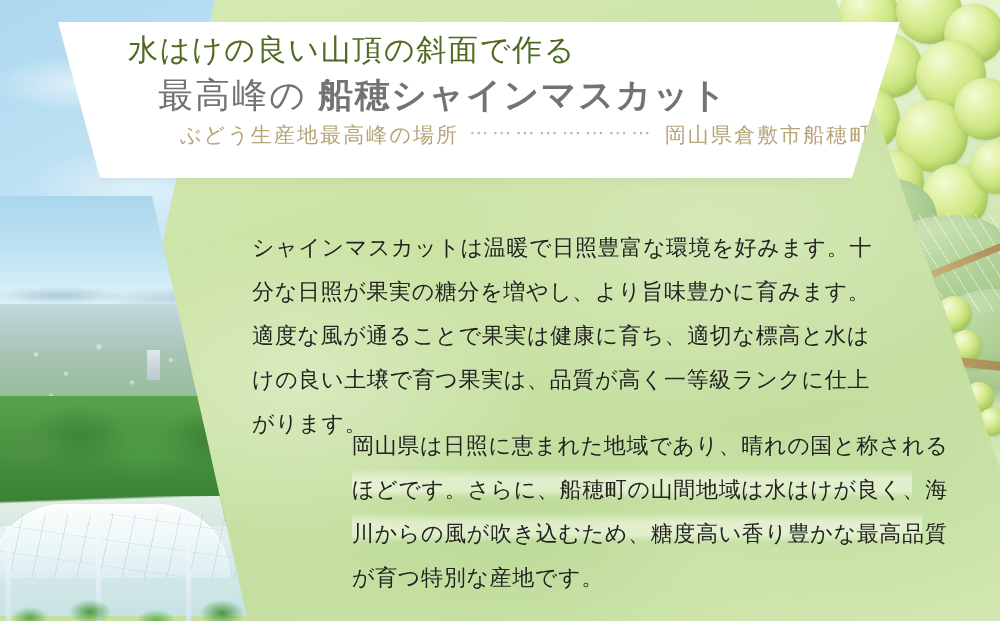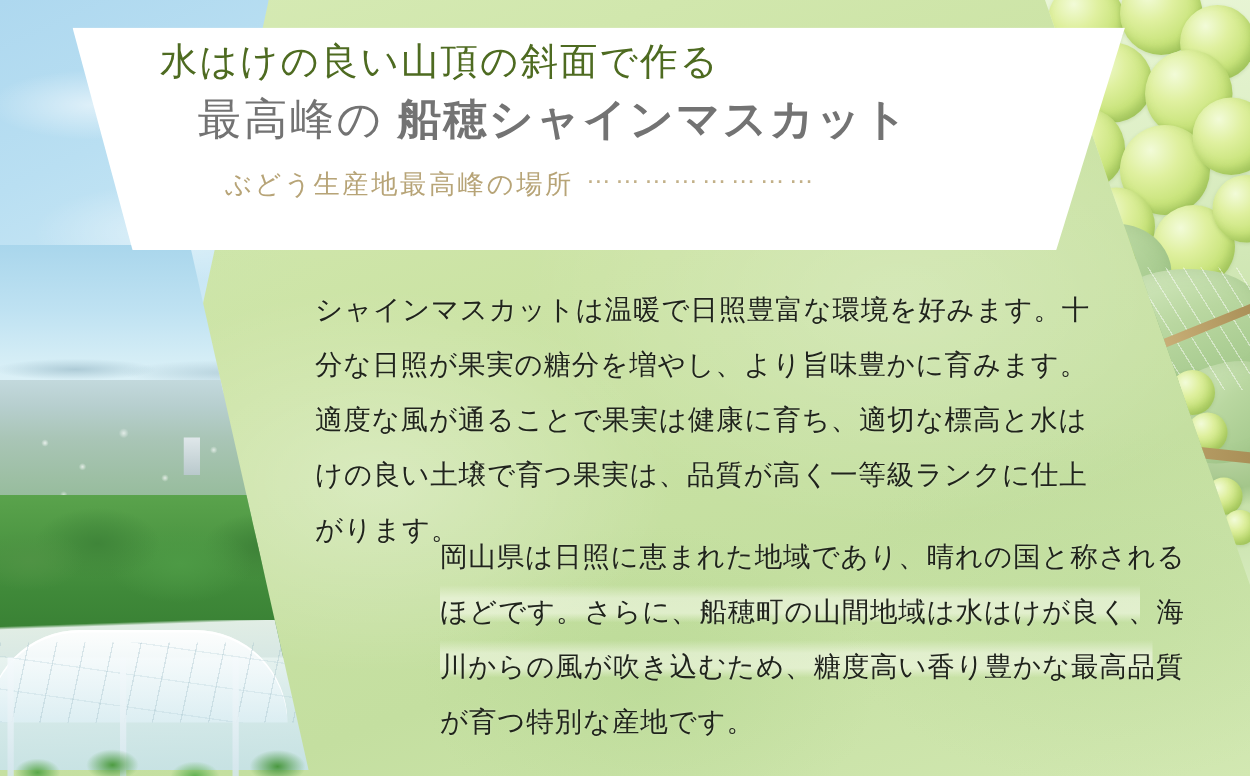--- a/index.html
+++ b/index.html
@@ -166,21 +166,21 @@
   .stem{
     position:absolute;
     background:linear-gradient(90deg,#c9b078,#a78d55);
     border-radius:3px;
   }
 
   
   .title-panel {
     position:absolute;
     left:0; top:22px;
-    width:900px; height:178px;
+    width:900px; height:156px;
     background:#ffffff;
     clip-path: polygon(58px 0, 900px 0, 845px 178px, 106px 178px);
     box-shadow: 0 2px 10px rgba(80,100,60,.08);
   }
   .title-inner {
     position:absolute;
     left:128px; top:8px;
     width:740px;
   }
   .title-line1 {
@@ -196,21 +196,21 @@
     line-height:1.32;
     letter-spacing:.045em;
     color:#737373;
     font-weight:700;
     white-space:nowrap;
     margin-left:30px;
     margin-top:2px;
   }
   .title-line2 .lead { font-weight:400; letter-spacing:.06em; }
   .subtitle {
-    margin-top:14px;
+    margin-top:2px;
     margin-left:52px;
     font-size:21px;
     letter-spacing:.10em;
     color:#b7a477;
     white-space:nowrap;
     display:flex;
     align-items:center;
     gap:0;
   }
   .subtitle .dots {
@@ -314,20 +314,21 @@
 
   <div class="title-panel">
     <div class="title-inner">
       <div class="title-line1">水はけの良い山頂の斜面で作る</div>
       <div class="title-line2">
         <span class="lead">最高峰の </span><span>船穂シャインマスカット</span>
       </div>
       <div class="subtitle">
         <span>ぶどう生産地最高峰の場所</span>
         <span class="dots">⋯⋯⋯⋯⋯⋯⋯⋯</span>
+        <span>岡山県倉敷市船穂町</span>
       </div>
     </div>
   </div>
 
   <div class="body-text para2">
     <p>岡山県は日照に恵まれた地域であり、晴れの国と称されるほどです。さらに、船穂町の山間地域は水はけが良く、海川からの風が吹き込むため、糖度高い香り豊かな最高品質が育つ特別な産地です。</p>
   </div>
 
   <div class="body-text para1">
     <p>シャインマスカットは温暖で日照豊富な環境を好みます。十分な日照が果実の糖分を増やし、より旨味豊かに育みます。適度な風が通ることで果実は健康に育ち、適切な標高と水はけの良い土壌で育つ果実は、品質が高く一等級ランクに仕上がります。</p>

